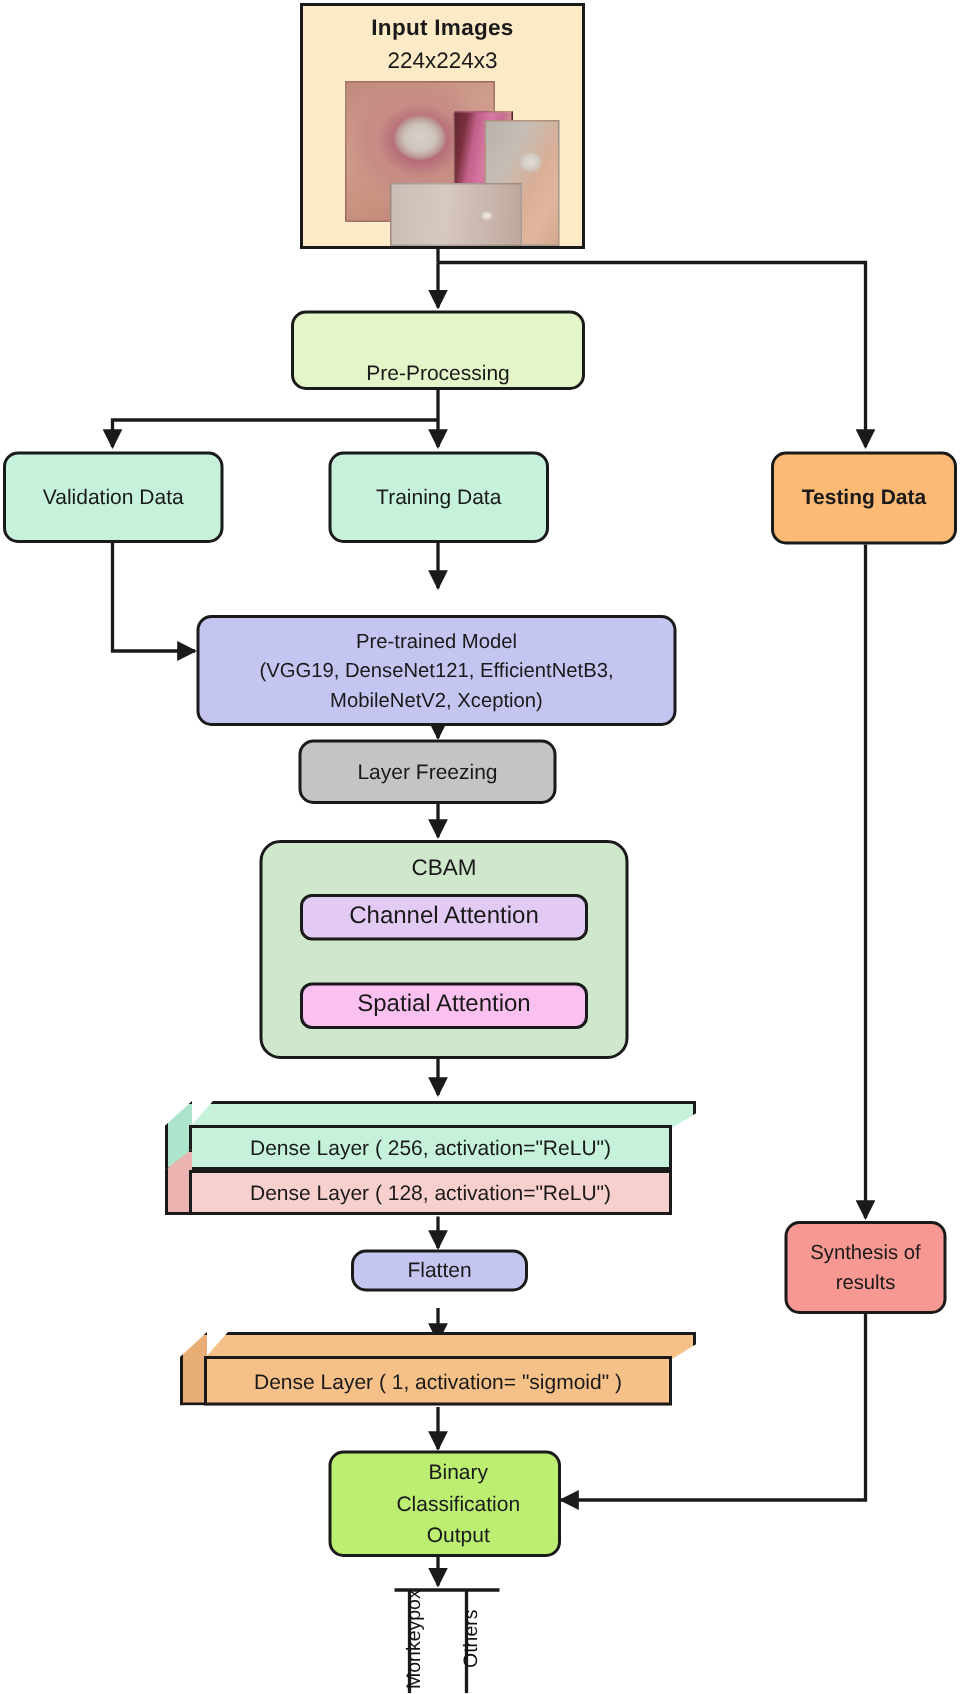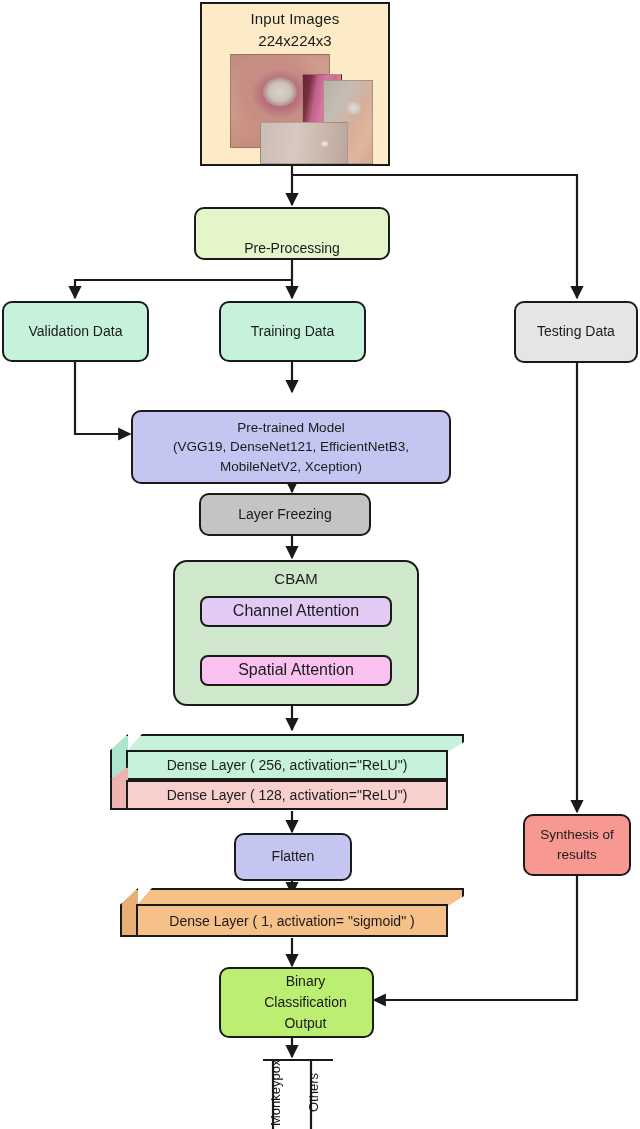--- a/index.html
+++ b/index.html
@@ -46,21 +46,21 @@
   }
 
   
   #input-images {
     background: #FCEBC6;
     flex-direction: column;
     justify-content: flex-start;
     padding-top: 5px;
     font-size: 15px;
   }
-  #input-images .line1 { font-weight: 400; letter-spacing: .2px; }
+  #input-images .line1 { font-weight: 700; letter-spacing: .2px; }
   #input-images .line2 { margin-top: 3px; }
   .thumbs {
     position: relative;
     width: 100%;
     height: 108px;
     margin-top: 4px;
   }
   .thumb {
     position: absolute;
     border: 1px solid rgba(0,0,0,.18);
@@ -89,21 +89,21 @@
     left: 58px; top: 68px; width: 86px; height: 40px;
     background:
       radial-gradient(ellipse 5px 4px at 74% 52%, #f2ece4 0%, #ddd3c8 60%, rgba(221,211,200,0) 80%),
       linear-gradient(95deg, #cbbdb6 0%, #d7c9c1 40%, #cbb8ae 70%, #bda79c 100%);
   }
 
   
   #pre-processing { background: #E4F6C9; font-size: 14px; align-items: flex-end; }
   #validation-data { background: #C6F2DC; font-size: 14px; }
   #training-data  { background: #C6F2DC; font-size: 14px; }
-  #testing-data   { background: #e5e5e5; font-size: 14px; }
+  #testing-data   { background: #fdba74; font-size: 14px; font-weight: bold; }
   #pretrained-model {
     background: #C5C5F2;
     font-size: 13.5px;
     flex-direction: column;
     line-height: 1.45;
   }
   #layer-freezing { background: #C4C4C4; font-size: 14px; }
   #cbam {
     background: #CFE8CC;
     border-radius: 14px;
@@ -332,21 +332,21 @@
     </div>
   </div>
 
   <div class="slab">
     <div class="face side" id="dense128-side"></div>
     <div class="face" id="dense128-body">
       <span>Dense Layer ( 128, activation="ReLU")</span>
     </div>
   </div>
 
-  <div class="node rounded" id="flatten" style="left:234px; top:833px; width:118px; height:48px;">
+  <div class="node rounded" id="flatten" style="left:234px; top:833px; width:118px; height:28px;">
     <span>Flatten</span>
   </div>
 
   <div class="slab">
     <div class="face top" id="dense1-top"></div>
     <div class="face side" id="dense1-side"></div>
     <div class="face" id="dense1-body">
       <span>Dense Layer ( 1, activation= "sigmoid" )</span>
     </div>
   </div>

